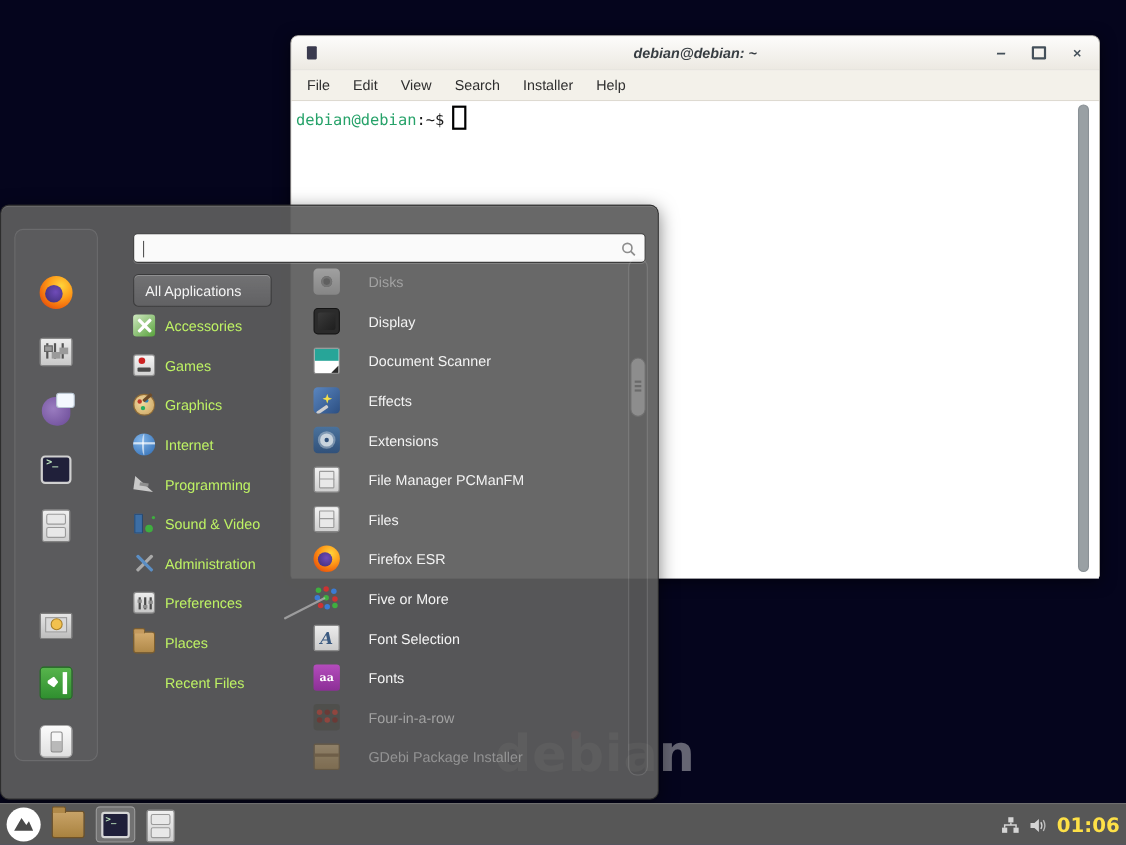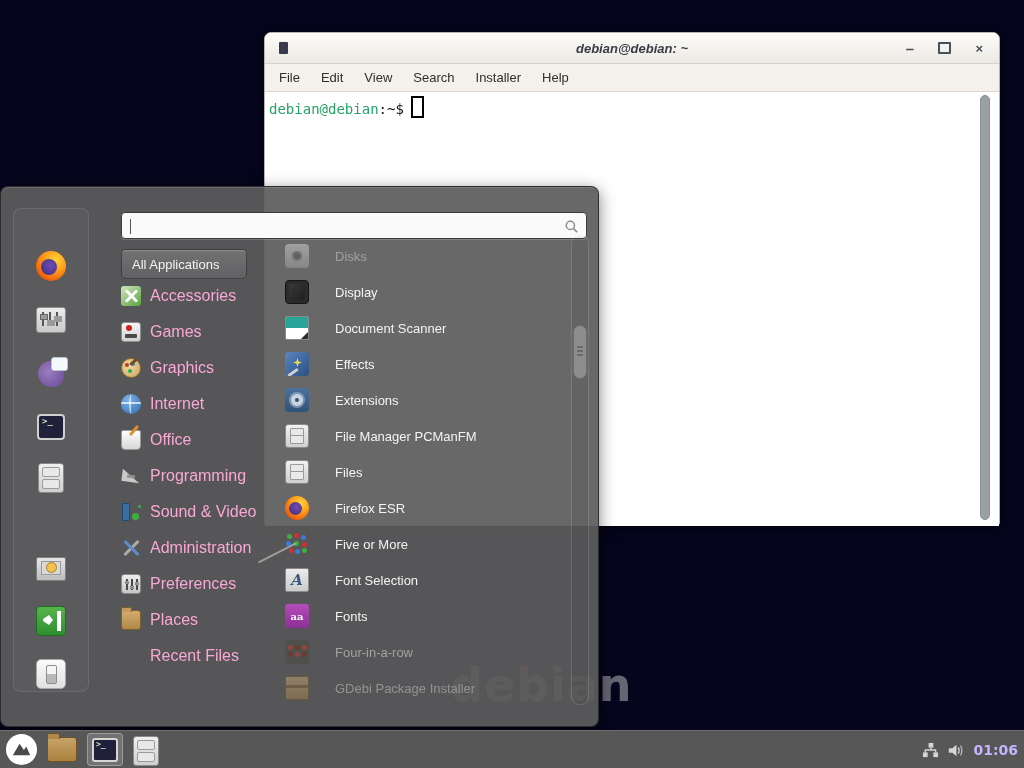--- a/index.html
+++ b/index.html
@@ -61,21 +61,21 @@
   .searchbox{position:absolute;left:120px;top:25px;width:466px;height:27px;background:#fafafa;border:1px solid #3c3c3c;border-radius:4px;box-shadow:0 1px 0 rgba(255,255,255,0.18);box-sizing:border-box;}
   .searchbox input{position:absolute;left:8px;top:3px;width:420px;height:19px;border:none;outline:none;background:transparent;font-size:13px;color:#222;padding:0;}
   .caret{position:absolute;left:8px;top:6px;width:1px;height:15px;background:#555;}
   .mag{position:absolute;right:7px;top:6px;width:15px;height:15px;}
 
   
   .cat-col{position:absolute;left:120px;top:62px;width:150px;}
   .cat-selected{width:126px;height:30px;border-radius:5px;background:linear-gradient(rgba(255,255,255,0.17),rgba(255,255,255,0.07));border:1px solid rgba(0,0,0,0.4);box-shadow:inset 0 1px 0 rgba(255,255,255,0.22);display:flex;align-items:center;padding-left:10px;box-sizing:border-box;color:#f4f4f4;font-size:13px;cursor:pointer;}
   .cat-list{position:absolute;left:0;top:29px;}
   .cat-row{height:36px;display:flex;align-items:center;gap:9px;cursor:pointer;}
-  .cat-row .lbl{font-size:16px;color:#f9a8d4;white-space:nowrap;}
+  .cat-row .lbl{font-size:13px;color:#bef264;white-space:nowrap;}
   .cat-noicon{padding-left:29px;}
   .cicon{width:20px;height:20px;position:relative;flex:0 0 20px;}
 
   .c-accessories{background:linear-gradient(140deg,#cfe8c0,#58a23c);border-radius:3px;}
   .c-accessories::before,.c-accessories::after{content:"";position:absolute;left:9px;top:2px;width:3px;height:16px;background:#fff;border-radius:1px;}
   .c-accessories::before{transform:rotate(45deg);}
   .c-accessories::after{transform:rotate(-45deg);}
   .c-games{background:linear-gradient(#f6f6f6,#d2d2d2);border:1px solid #909090;border-radius:3px;box-sizing:border-box;}
   .c-games::before{content:"";position:absolute;left:4px;top:2px;width:6px;height:6px;border-radius:50%;background:#cc2222;}
   .c-games::after{content:"";position:absolute;left:3px;bottom:3px;width:12px;height:4px;background:#4a4a4a;border-radius:1px;}
@@ -146,21 +146,21 @@
 
   
   .taskbar{position:absolute;left:0;top:730px;width:1024px;height:38px;background:#575757;border-top:1px solid #6e6e6e;z-index:6;display:flex;align-items:center;padding:0 6px;box-sizing:border-box;gap:10px;}
   .tb-menu{width:31px;height:31px;border-radius:50%;background:#fff;display:flex;align-items:center;justify-content:center;cursor:pointer;}
   .tb-folder{width:28px;height:23px;background:linear-gradient(#c8a368,#a9823f);border:1px solid #6f5226;border-radius:2px 3px 3px 3px;position:relative;cursor:pointer;}
   .tb-folder::before{content:"";position:absolute;left:-1px;top:-5px;width:11px;height:5px;background:#b08949;border:1px solid #6f5226;border-bottom:none;border-radius:2px 2px 0 0;}
   .tb-term-wrap{width:36px;height:33px;border-radius:4px;background:rgba(255,255,255,0.16);border:1px solid rgba(255,255,255,0.30);display:flex;align-items:center;justify-content:center;cursor:pointer;box-sizing:border-box;}
   .tb-term{width:26px;height:24px;background:#20203a;border:2px solid #d6d6d6;border-radius:3px;color:#bfe6bf;font-family:"DejaVu Sans Mono",monospace;font-size:8px;font-weight:bold;line-height:9px;padding-left:2px;box-sizing:border-box;}
   .tb-cab{width:24px;height:28px;cursor:pointer;}
   .tb-tray{position:absolute;right:6px;top:0;height:38px;display:flex;align-items:center;gap:8px;}
-  .clock{font-family:"DejaVu Sans",sans-serif;font-size:14px;font-weight:bold;color:#c4b5fd;}
+  .clock{font-family:"DejaVu Sans",sans-serif;font-size:18px;font-weight:bold;color:#fde047;}
 </style>
 </head>
 <body>
 
 <div class="screen">
 
   <div class="watermark">debian</div>
   <div class="watermark-dot"></div>
 
   <div class="terminal">
@@ -240,24 +240,20 @@
             <span class="cicon c-games"></span>
             <span class="lbl">Games</span>
           </div>
         <div class="cat-row">
             <span class="cicon c-graphics"></span>
             <span class="lbl">Graphics</span>
           </div>
         <div class="cat-row">
             <span class="cicon c-internet"></span>
             <span class="lbl">Internet</span>
-          </div>
-        <div class="cat-row">
-            <span class="cicon c-office"></span>
-            <span class="lbl">Office</span>
           </div>
         <div class="cat-row">
             <span class="cicon c-programming"></span>
             <span class="lbl">Programming</span>
           </div>
         <div class="cat-row">
             <span class="cicon c-sound"></span>
             <span class="lbl">Sound &amp; Video</span>
           </div>
         <div class="cat-row">

